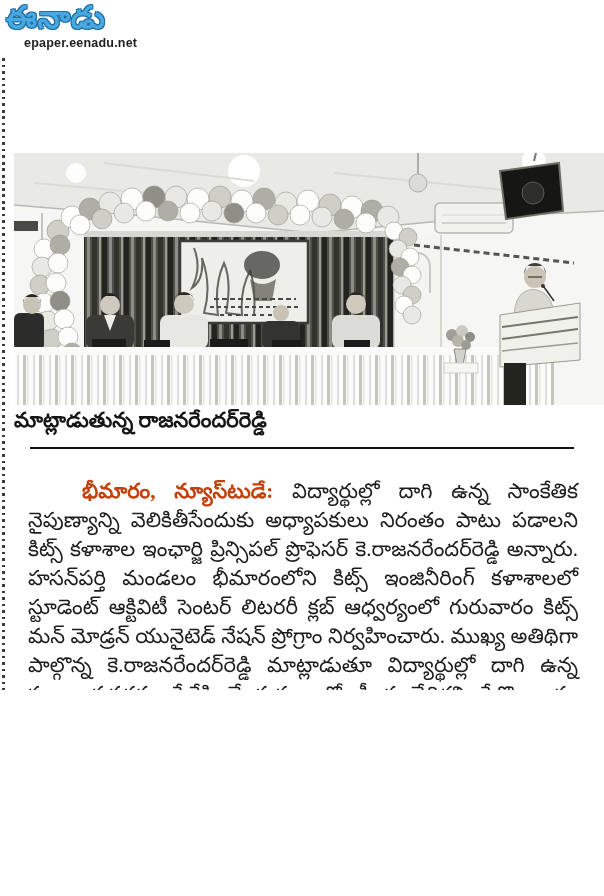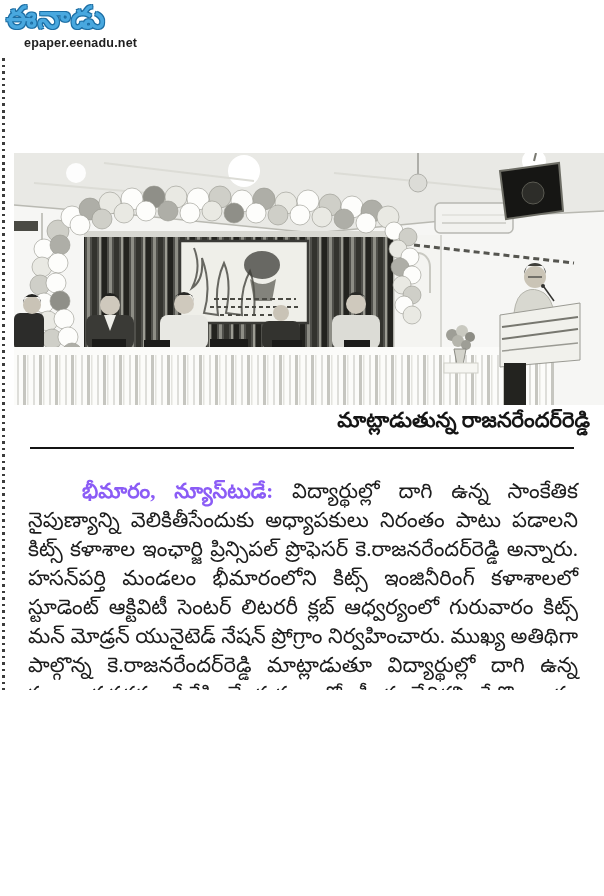--- a/index.html
+++ b/index.html
@@ -25,32 +25,32 @@
   .headline{
     position:absolute;top:72px;left:30px;right:18px;
     font-size:42px;line-height:52px;font-weight:bold;color:#000;
     font-family:"Liberation Serif","DejaVu Serif",serif;white-space:nowrap;
   }
   
   .photo{position:absolute;top:153px;left:14px;width:590px;height:252px;}
   .photo svg{display:block;}
   
   .caption{
-    position:absolute;top:408px;left:14px;width:576px;text-align:right;
+    position:absolute;top:408px;left:14px;width:576px;text-align:left;
     font-size:21px;font-weight:bold;color:#151515;
     font-family:"Liberation Serif","DejaVu Serif",serif;
   }
   .rule{position:absolute;top:447px;left:30px;width:544px;height:2px;background:#141414;}
   
   .body-copy{
     position:absolute;top:456px;left:28px;width:550px;
     font-size:21px;line-height:29px;text-align:justify;text-indent:54px;color:#1c1c1c;
     font-family:"Liberation Serif","DejaVu Serif",serif;
   }
-  .body-copy .lead{font-weight:bold;color:#8b5cf6;}
+  .body-copy .lead{font-weight:bold;color:#c2410c;}
   .watermark{
     position:absolute;top:764px;left:20px;font-size:30px;font-weight:bold;
     color:#9db8c9;opacity:0.35;letter-spacing:2px;
   }
   
   .footer-meta{
     position:absolute;top:820px;left:3px;width:596px;
     font-size:16px;line-height:26px;font-weight:bold;color:#1b1b6e;
   }
 </style>

